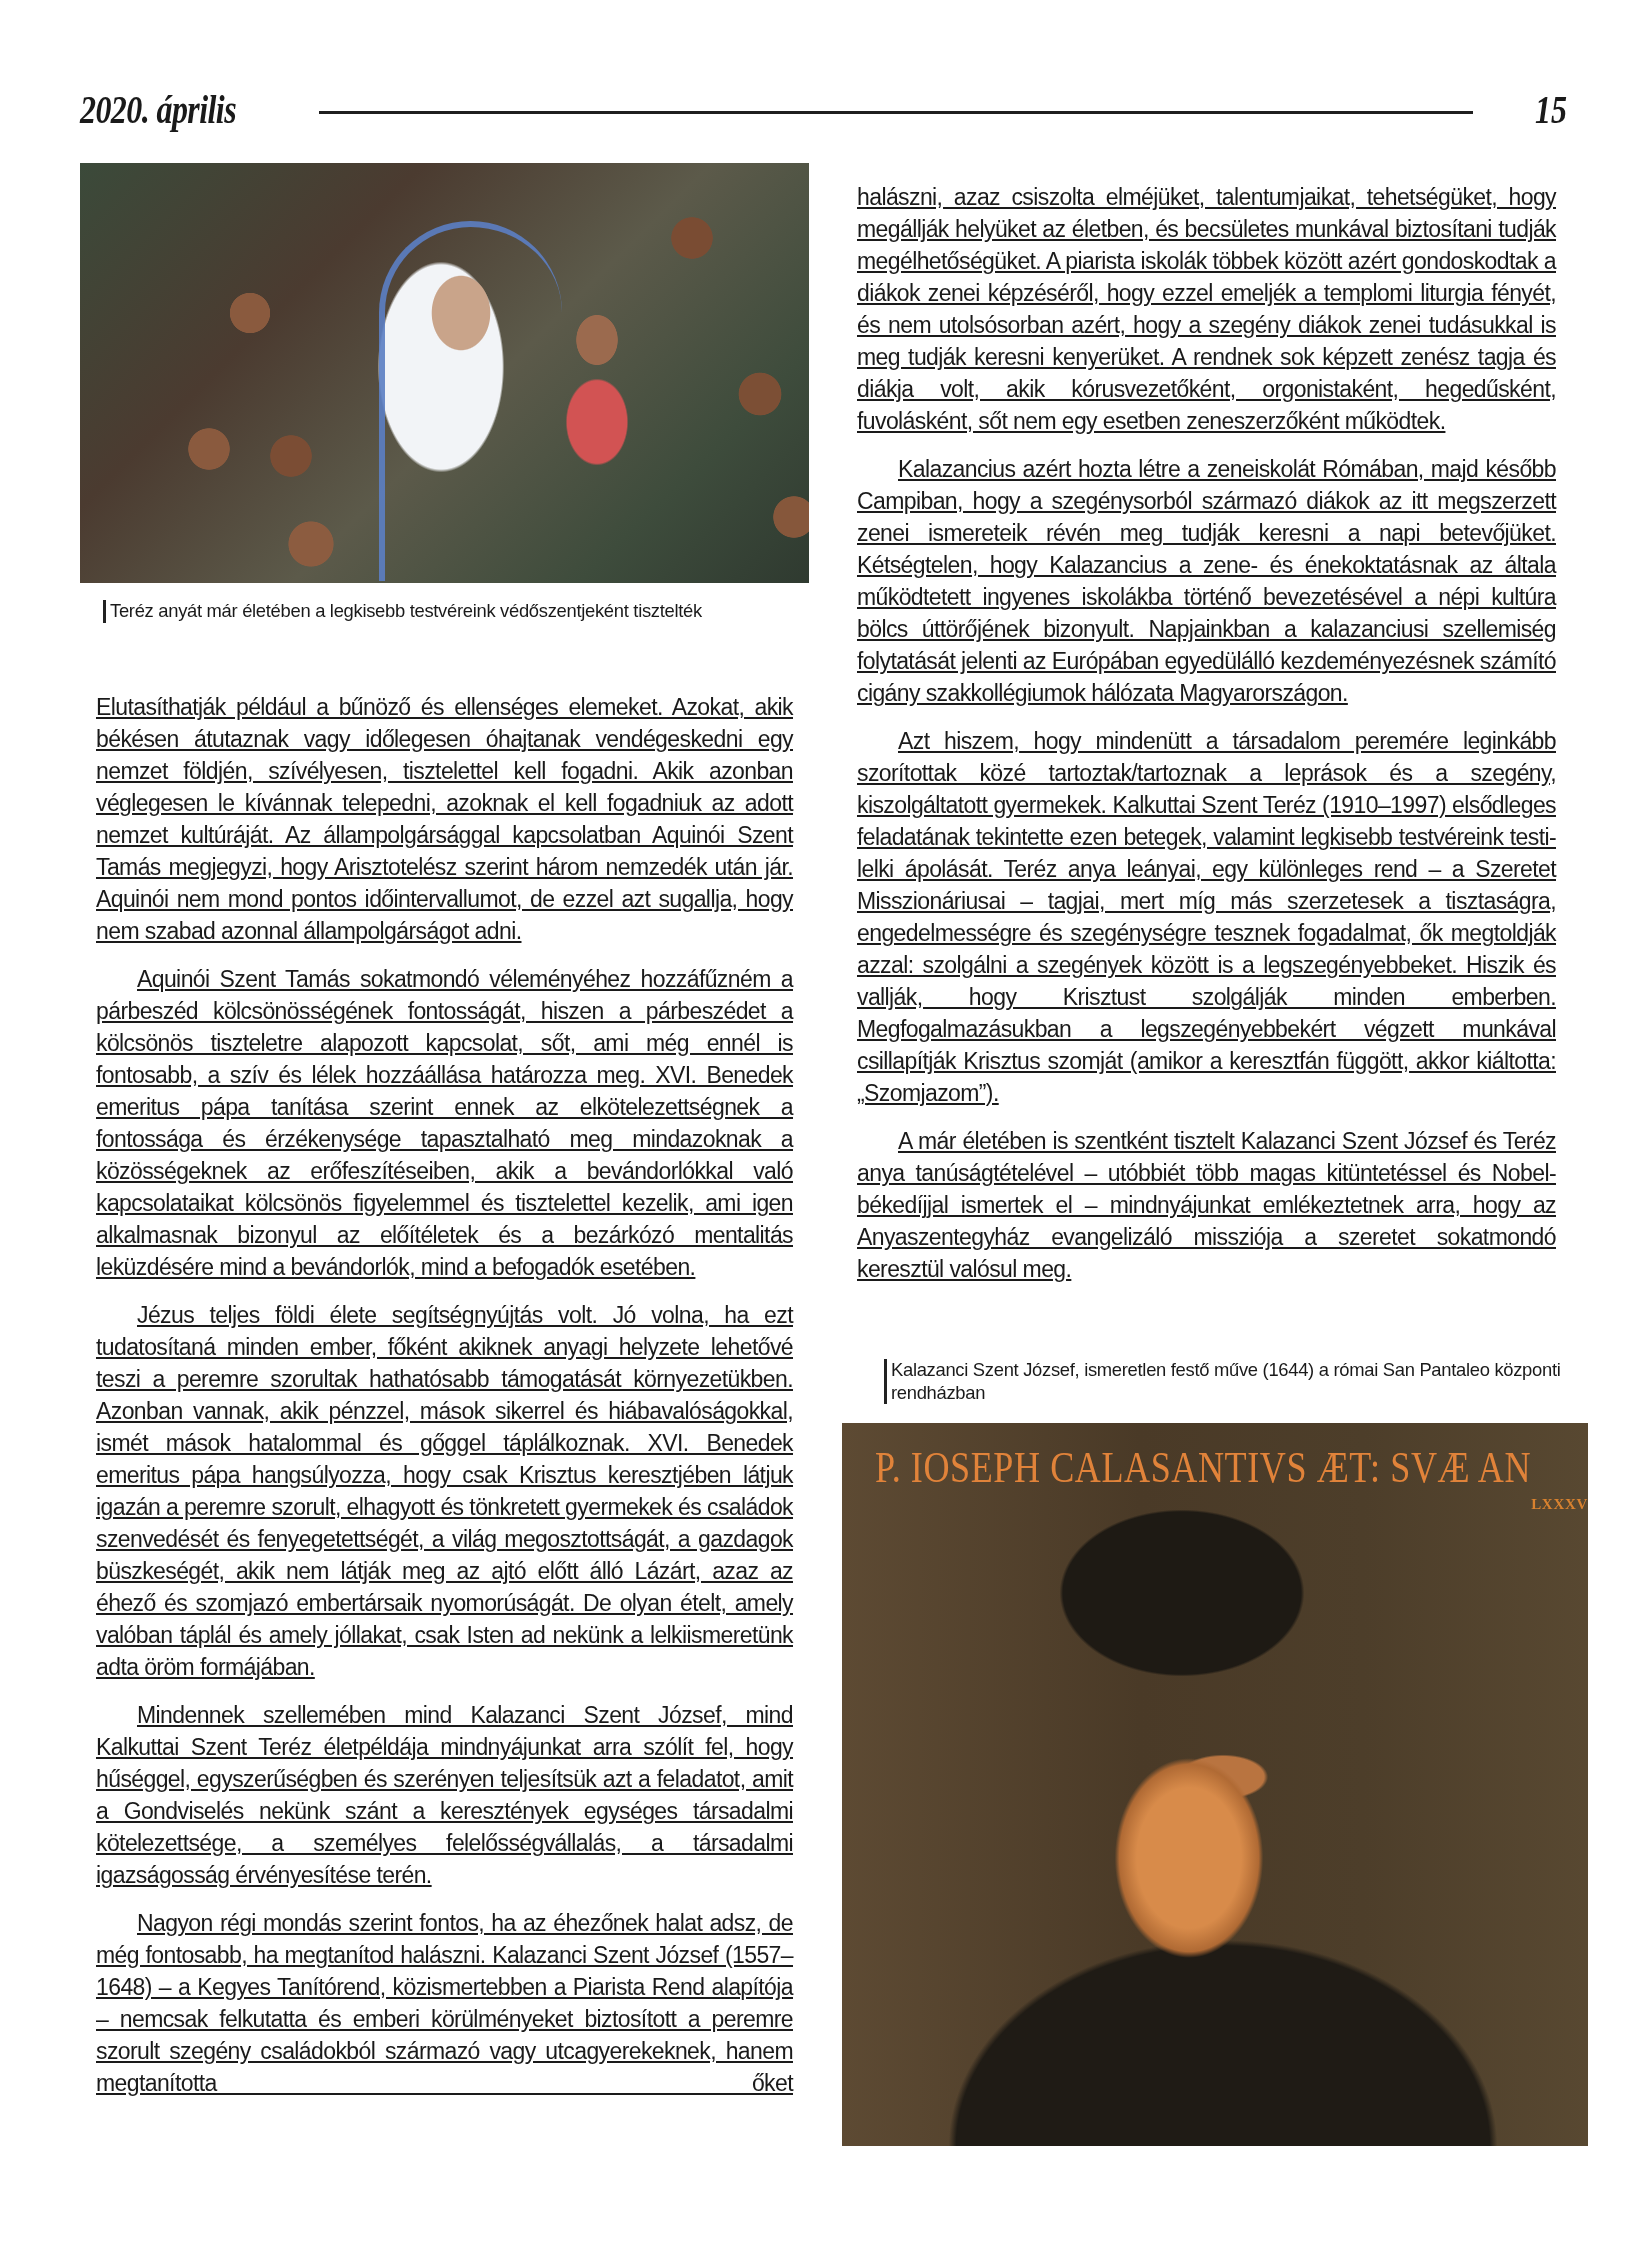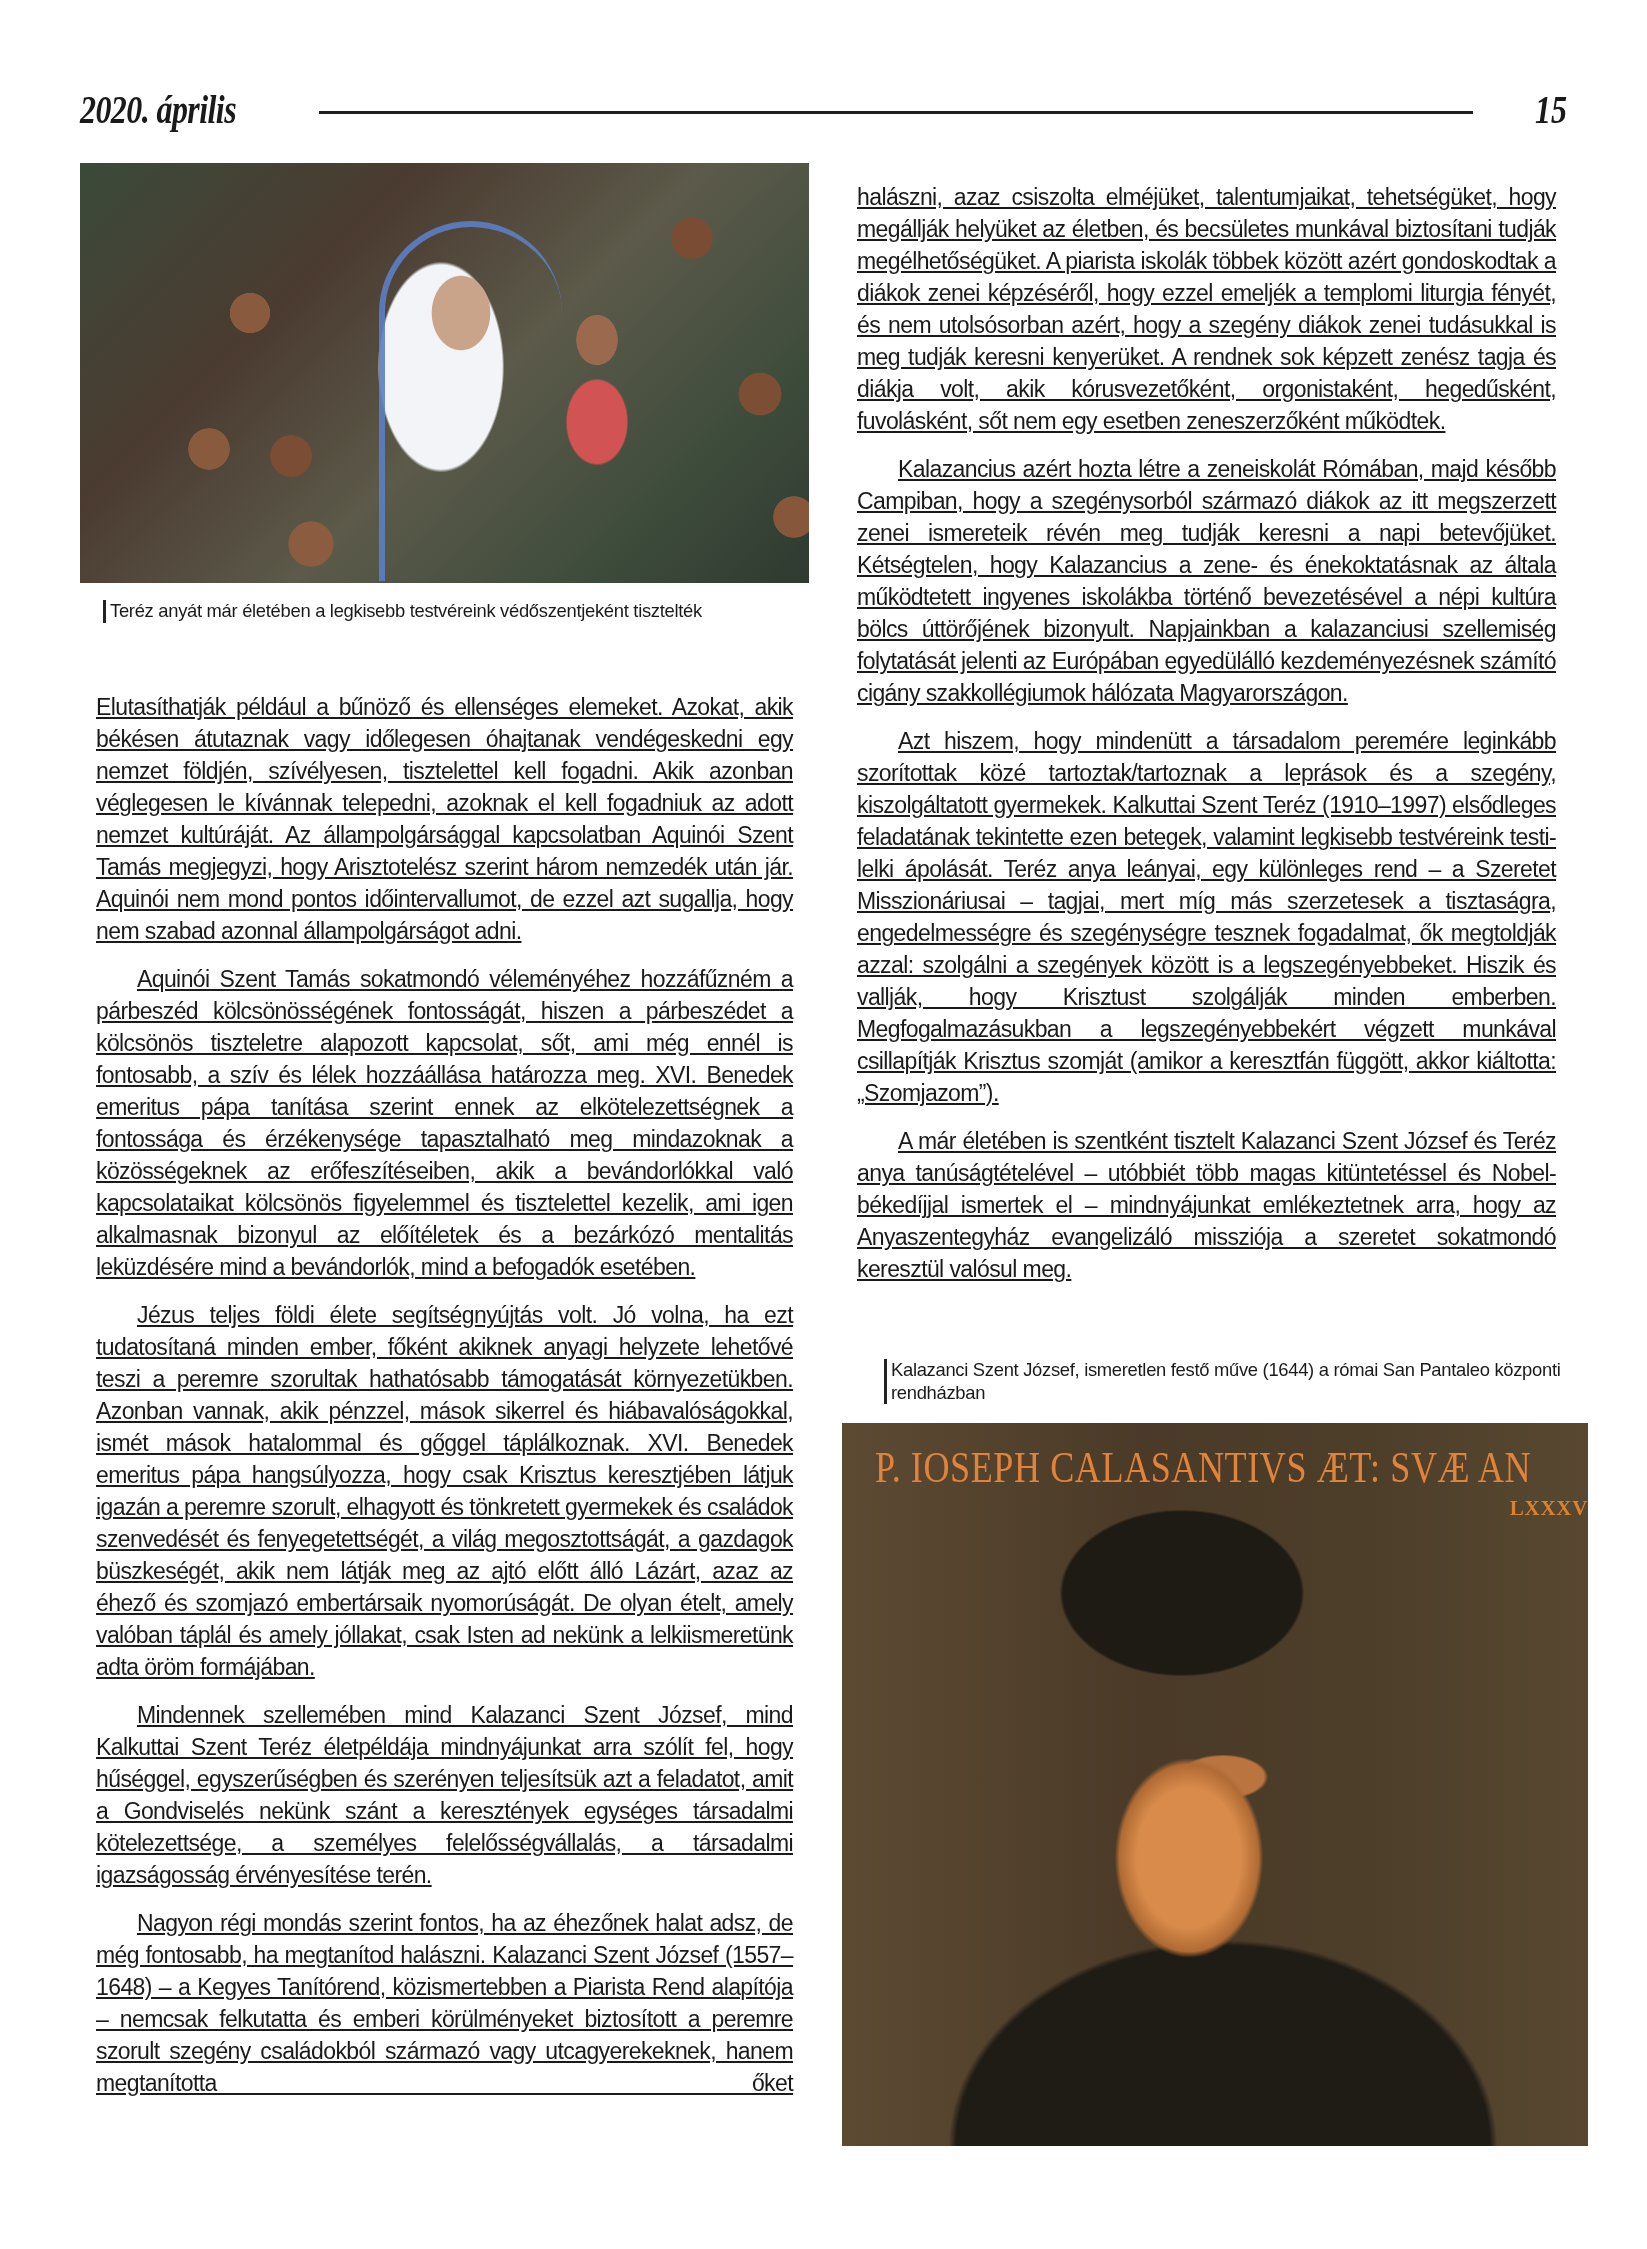--- a/index.html
+++ b/index.html
@@ -41,21 +41,21 @@
   .photo-calasanz { left: 842px; top: 1423px; width: 730px; height: 723px;
     background:
       radial-gradient(ellipse 116px 156px at 347px 435px, #d88b4a 0 45%, #b06a34 60%, transparent 64%),
       radial-gradient(ellipse 82px 41px at 381px 354px, #b97440 0 50%, transparent 55%),
       radial-gradient(ellipse 170px 116px at 340px 170px, #1e1a14 0 70%, transparent 72%),
       radial-gradient(ellipse 381px 286px at 381px 723px, #1f1b15 0 70%, transparent 72%),
       linear-gradient(90deg, #5d4a33 0%, #4a3a27 40%, #4d3e2a 70%, #584831 100%);
     padding-left: 16px;
   }
   .painting-inscription { position: absolute; left: 33px; top: 19px; white-space: nowrap; font-family: "Liberation Serif", "DejaVu Serif", serif; font-size: 44px; color: #e1833a; letter-spacing: 0.7px; transform: scaleX(0.82); transform-origin: left top; }
-  .painting-inscription-sub { position: absolute; right: 0; top: 73px; font-family: "Liberation Serif", "DejaVu Serif", serif; font-size: 21px; font-weight: bold; color: #d9822f; letter-spacing: 0.7px; }
+  .painting-inscription-sub { position: absolute; right: 0; top: 73px; font-family: "Liberation Serif", "DejaVu Serif", serif; font-size: 15px; font-weight: bold; color: #d9822f; letter-spacing: 0.7px; }
 </style>
 </head>
 <body>
 
 <div class="header">
   <div class="header-date">2020. április</div>
   <div class="header-rule"></div>
   <div class="header-page">15</div>
 </div>
 

